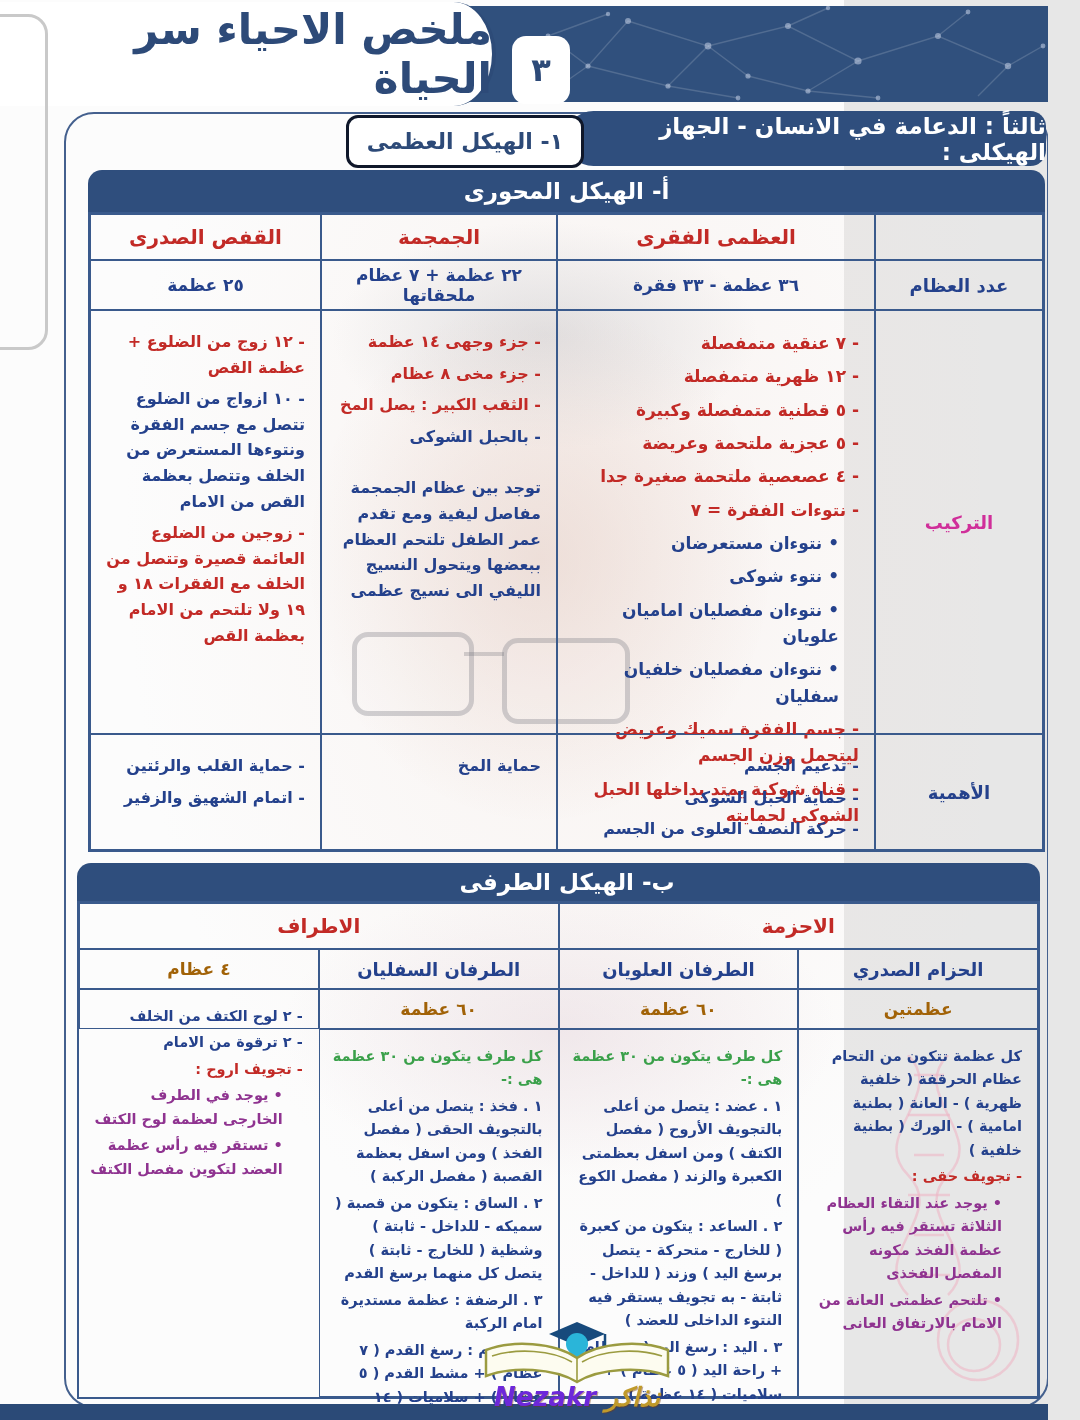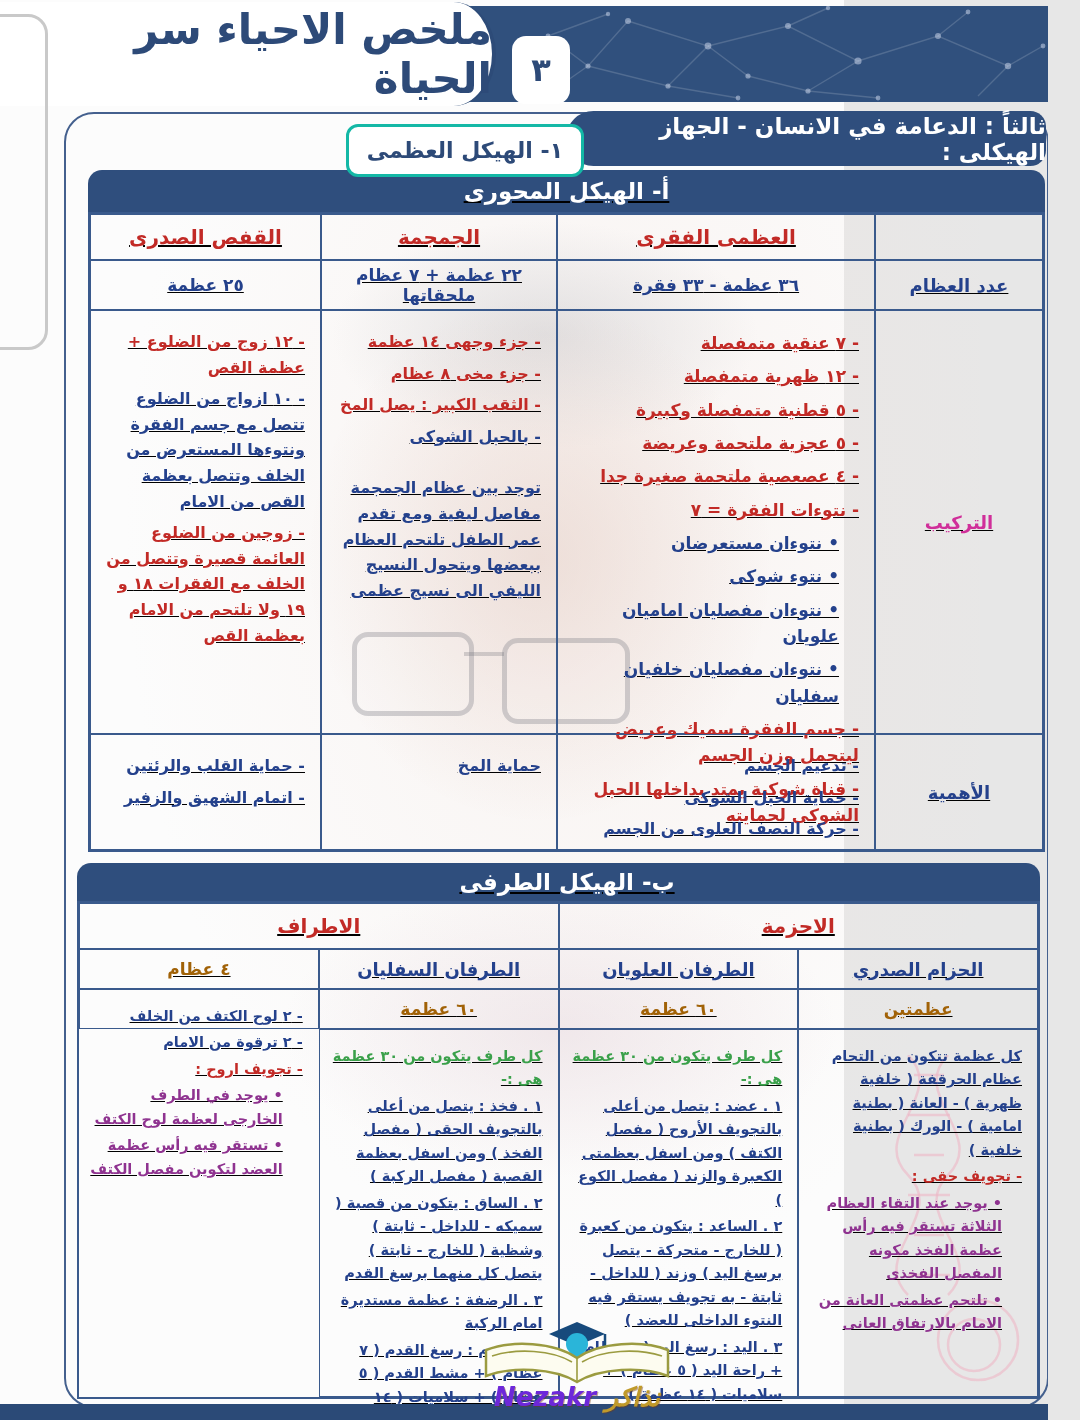--- a/index.html
+++ b/index.html
@@ -37,26 +37,26 @@
   .page-badge{position:absolute;left:512px;top:36px;width:58px;height:68px;background:#fff;border-radius:14px;
     z-index:3;display:flex;align-items:center;justify-content:center;color:#2d4a78;font-size:32px;}
   .left-tab{position:absolute;left:-26px;top:14px;width:68px;height:330px;border:3px solid #c9c9c9;
     border-radius:20px;background:transparent;z-index:6;}
 
   
   .outer{position:absolute;left:64px;top:112px;width:981px;height:1292px;border:2px solid #44608e;border-radius:30px;z-index:0;}
   .section-pill{position:absolute;left:566px;top:111px;width:480px;height:55px;background:#2f4e7d;
     border-radius:28px 16px 16px 28px;z-index:4;display:flex;align-items:center;justify-content:center;
     color:#fff;font-size:23px;direction:rtl;}
-  .section-box{position:absolute;left:346px;top:124px;width:232px;height:47px;background:#fff;border:3px solid #14b8a6;
+  .section-box{position:absolute;left:346px;top:115px;width:232px;height:47px;background:#fff;border:3px solid #0f172a;
     border-radius:12px;z-index:4;display:flex;align-items:center;justify-content:center;
     color:#2d4a78;font-size:22px;direction:rtl;}
 
   
-  .tbl{position:absolute;z-index:2;text-decoration:underline;}
+  .tbl{position:absolute;z-index:2;}
   .tbl-title{background:#2f4e7d;border-radius:14px 14px 0 0;color:#fff;font-size:23px;
     display:flex;align-items:center;justify-content:center;direction:rtl;}
   .g{display:grid;direction:rtl;border:2px solid #3a5a8c;background:transparent;}
   .c{border:1px solid #3a5a8c;display:flex;align-items:center;justify-content:center;text-align:center;}
   .c.list{display:block;text-align:right;padding:12px 15px 6px 10px;direction:rtl;}
   .tbl-a{left:88px;top:170px;width:957px;}
   .tbl-a .tbl-title{height:42px;}
   .grid-a{grid-template-columns:168px 318px 236px 1fr;grid-template-rows:46px 50px 424px 116px;}
   .tbl-b{left:77px;top:863px;width:963px;}
   .tbl-b .tbl-title{height:38px;padding-left:17px;}

